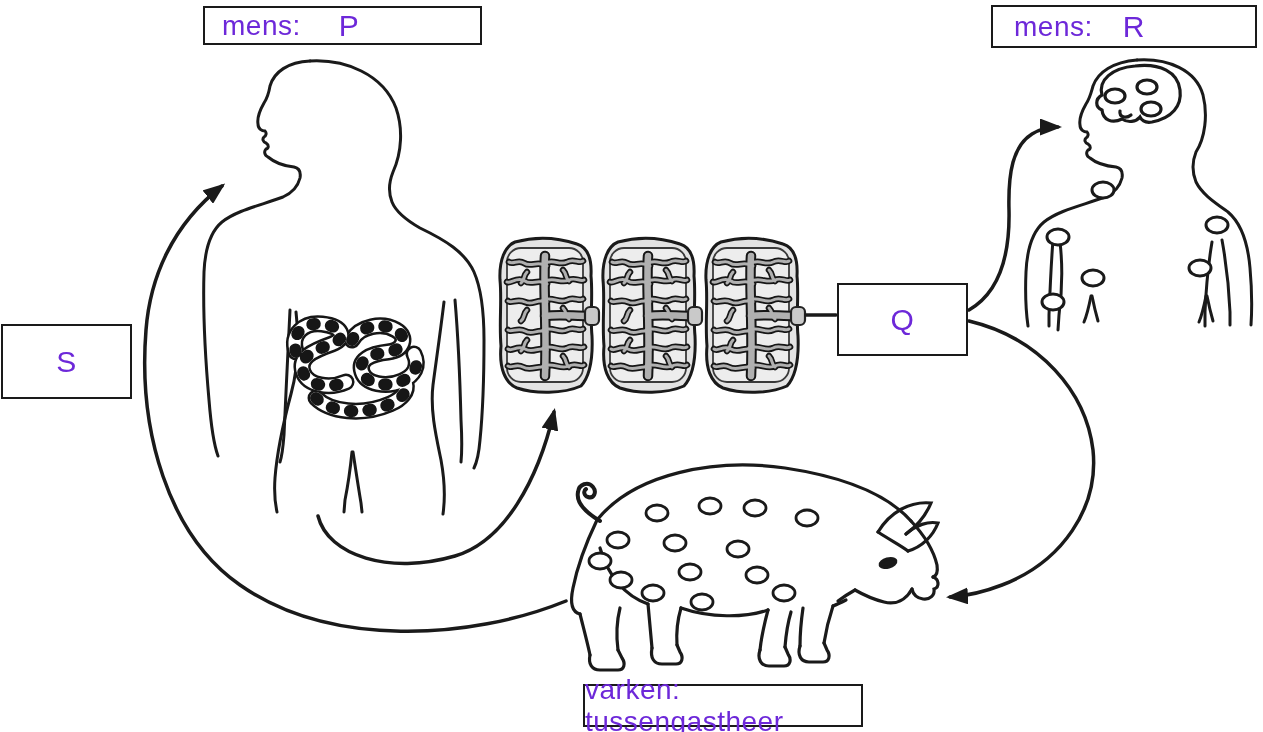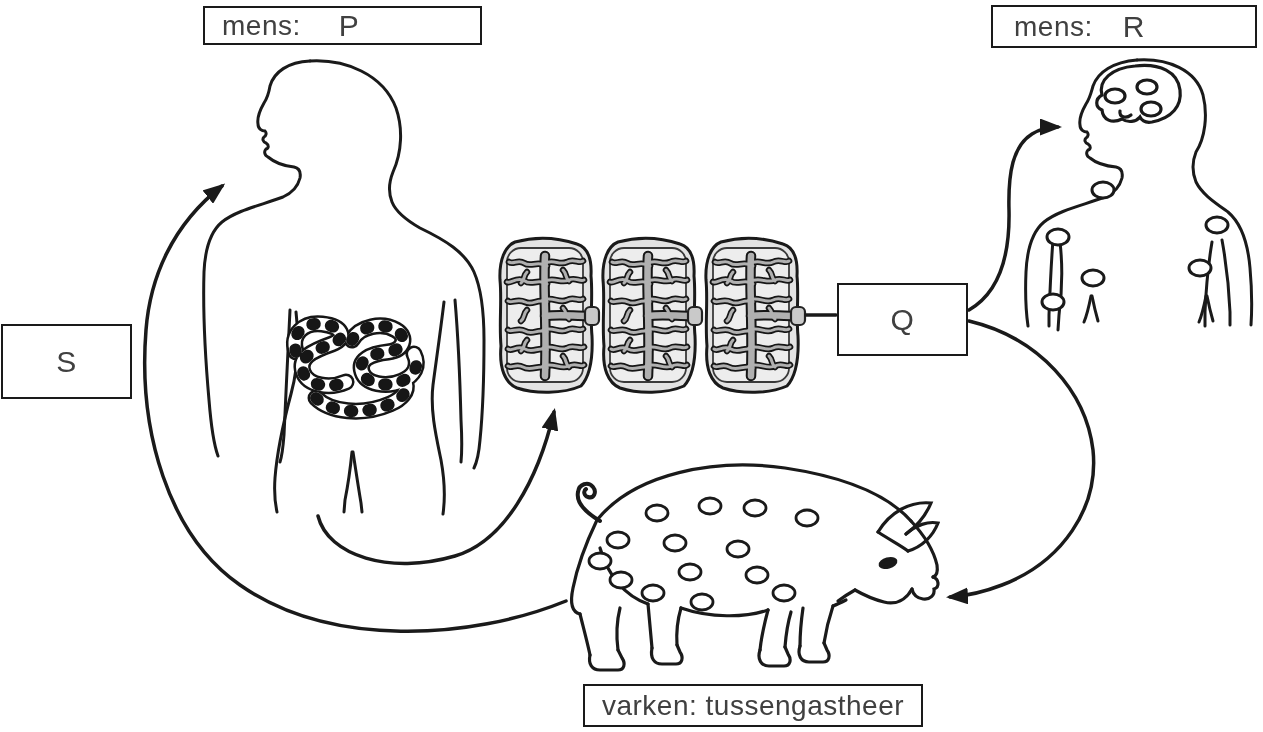--- a/index.html
+++ b/index.html
@@ -9,34 +9,34 @@
     background:#ffffff;
     font-family:"Liberation Sans", sans-serif;
     overflow:hidden;
   }
   #artwork{position:absolute;left:0;top:0;}
   .label-box{
     position:absolute;
     box-sizing:border-box;
     border:2.5px solid #1a1a1a;
     background:#ffffff;
-    color:#404040;
+    color:#6d28d9;
     display:flex;
     align-items:center;
     font-size:28px;
     letter-spacing:0.5px;
   }
   .label-box .stage-letter{font-size:30px;}
   #box-mens-p{left:203px;top:6px;width:279px;height:39px;padding-left:17px;}
   #box-mens-p .stage-letter{margin-left:38px;}
   #box-mens-r{left:991px;top:5px;width:266px;height:43px;padding-left:21px;}
   #box-mens-r .stage-letter{margin-left:30px;}
   #box-s{left:1px;top:324px;width:131px;height:75px;justify-content:center;}
   #box-q{left:837px;top:283px;width:131px;height:73px;justify-content:center;}
-  #box-varken{left:583px;top:684px;width:340px;height:43px;justify-content:center;}
+  #box-varken{left:583px;top:684px;width:280px;height:43px;justify-content:center;}
 </style>
 </head>
 <body>
 
 <div id="stage">
 
   <svg id="artwork" width="1263" height="732" viewBox="0 0 1263 732">
     <defs>
       <marker id="ah" markerUnits="userSpaceOnUse" markerWidth="22" markerHeight="17" refX="18" refY="8.5" orient="auto">
         <path d="M0,0 L22,8.5 L0,17 Z" fill="#1a1a1a"></path>

